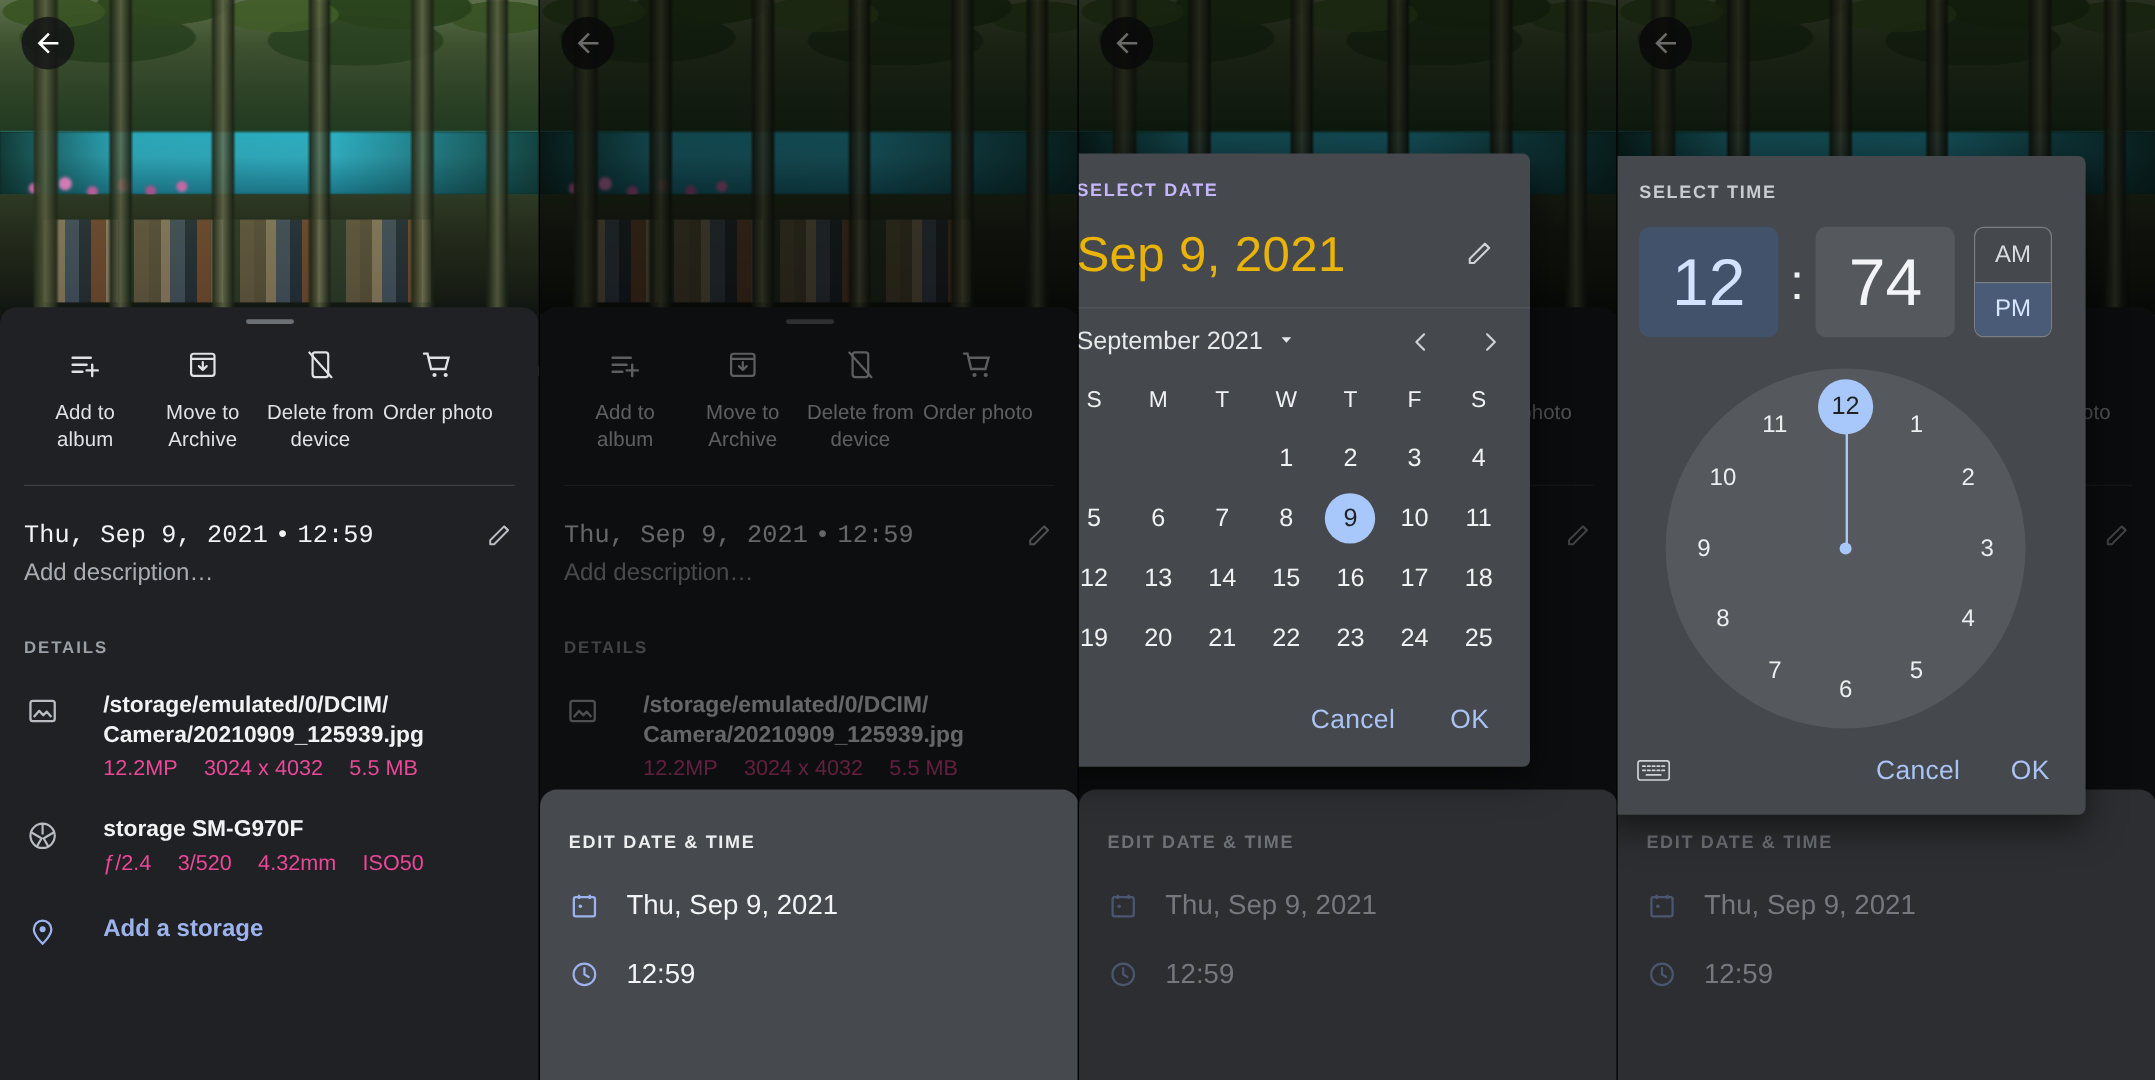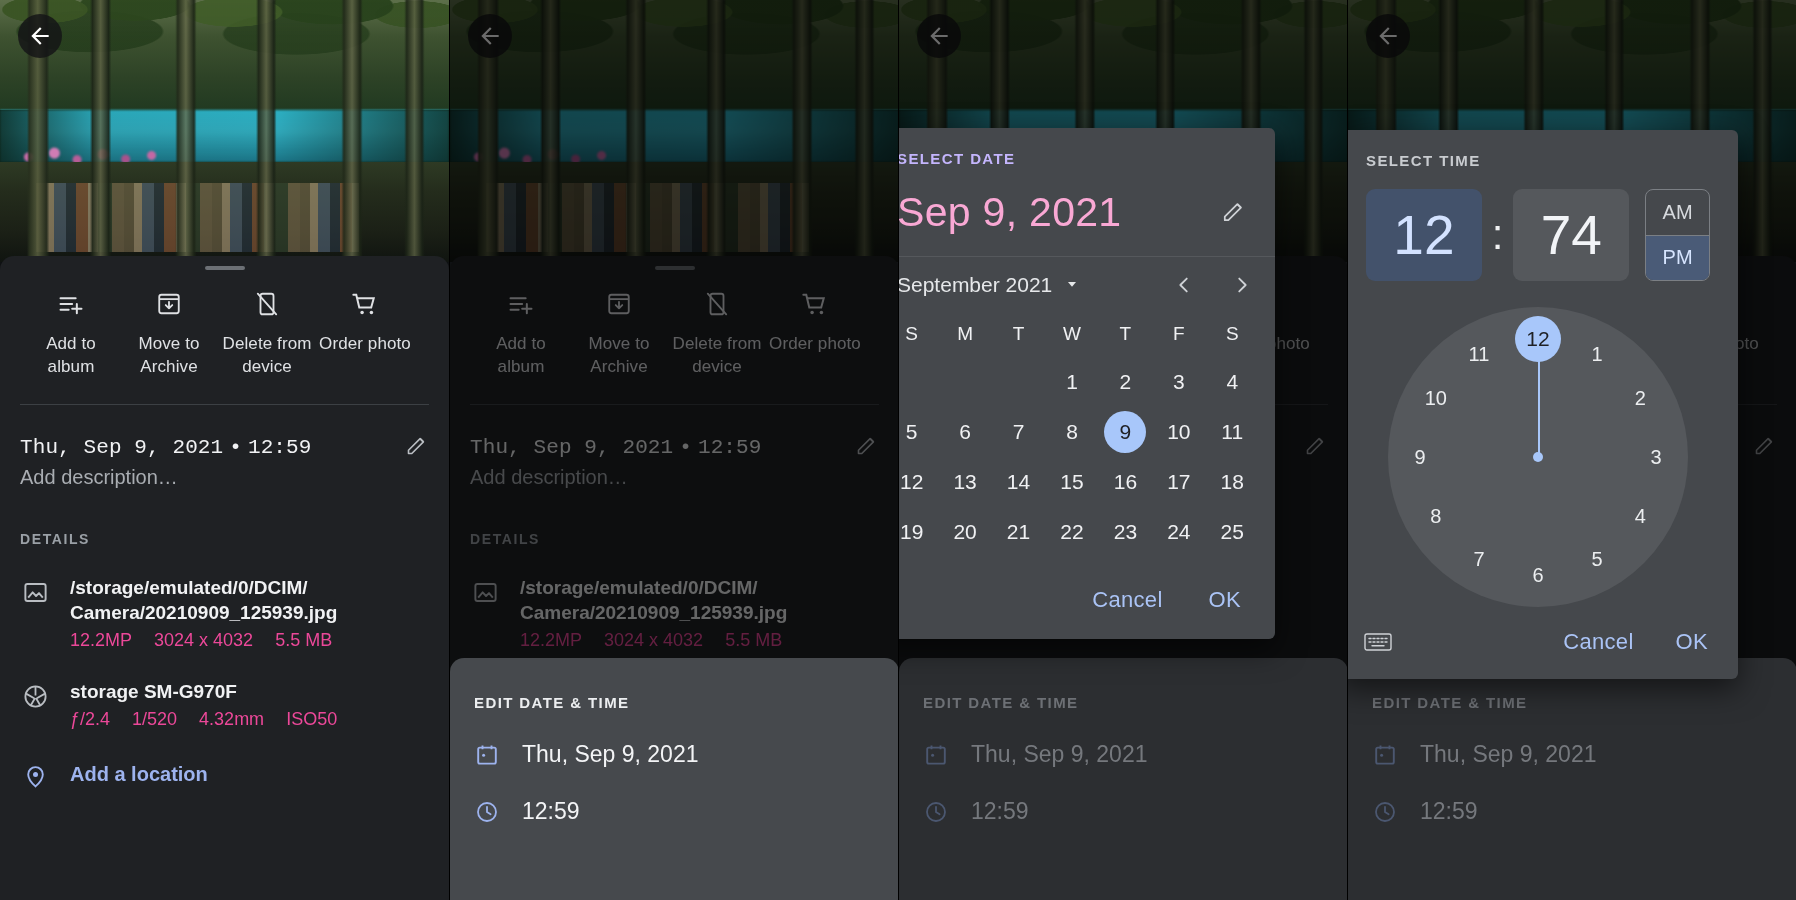--- a/index.html
+++ b/index.html
@@ -132,21 +132,21 @@
   .datetime-text .dot{ padding:0 6px; }
   .pencil{ cursor:pointer; }
   .desc{
     margin-top:4px; color:#a9adb2; font-size:20px;
   }
   .section-label{
     margin-top:42px; color:#9aa0a6; font-size:14px;
     letter-spacing:1.6px; font-weight:700;
   }
   .detail-row{
-    display:flex; align-items:flex-start; gap:20px; margin-top:28px;
+    display:flex; align-items:flex-start; gap:36px; margin-top:28px;
   }
   .detail-row .dico{ width:30px; flex:0 0 30px; padding-top:4px; display:flex; justify-content:center;}
   .detail-main{ color:#f1f2f4; font-size:19px; line-height:25px; font-weight:700; white-space:nowrap;}
   .detail-sub{ color:#ec4899; font-size:18px; margin-top:5px; display:flex; gap:22px; white-space:nowrap;}
   .loc-link{ color:#9db3ee; font-size:20px; font-weight:700; }
   .detail-row.loc{ align-items:center; margin-top:30px; }
 
   
   .dim .sheet, .dim .hero { filter: brightness(.42); }
 
@@ -174,21 +174,21 @@
     border-radius:6px;
     box-shadow: 0 10px 30px rgba(0,0,0,.55);
   }
   .date-dialog{ left:-30px; top:128px; width:406px; }
   .dd-head{ padding:22px 28px 0 28px; }
   .dd-kicker{ color:#c4b5fd; font-size:15px; letter-spacing:1.4px; font-weight:700; }
   .dd-main{
     display:flex; align-items:center; justify-content:space-between;
     margin-top:22px; padding-bottom:20px;
   }
-  .dd-date{ color:#f9a8d4; font-size:41px; font-weight:400; letter-spacing:.3px; }
+  .dd-date{ color:#eab308; font-size:41px; font-weight:400; letter-spacing:.3px; }
   .dd-rule{ height:1px; background:#55585c; }
   .dd-nav{
     display:flex; align-items:center; justify-content:space-between;
     padding: 16px 22px 4px 28px;
   }
   .dd-month{ display:flex; align-items:center; gap:12px; color:#e6e8ea; font-size:21px; cursor:pointer; }
   .dd-arrows{ display:flex; align-items:center; gap:36px; }
   .dd-arrows span{ cursor:pointer; display:flex; }
   .cal{ padding: 10px 16px 0 16px; }
   .cal-row{ display:flex; }
@@ -375,35 +375,35 @@
         <span class="dico">
           <svg width="27" height="27" viewBox="0 0 24 24" fill="none" stroke="#b9bdc2" stroke-width="1.6">
             <circle cx="12" cy="12" r="9"></circle>
               <path d="M12 3v8M20.8 9.2l-7.6 4.4M16.5 20.4l-4.1-7.1M3.2 9.2l7.6 4.4M7.5 20.4l4.1-7.1"></path>
           </svg>
         </span>
         <div>
           <div class="detail-main">storage SM-G970F</div>
           <div class="detail-sub">
             <span>ƒ/2.4</span>
-            <span>1/520</span>
+            <span>3/520</span>
             <span>4.32mm</span>
             <span>ISO50</span>
           </div>
         </div>
       </div>
 
       <div class="detail-row loc">
         <span class="dico">
           <svg width="25" height="25" viewBox="0 0 24 24" fill="none" stroke="#9db3ee" stroke-width="1.8">
             <path d="M12 21.5s7-6.3 7-11.5a7 7 0 10-14 0c0 5.2 7 11.5 7 11.5z"></path>
               <circle cx="12" cy="10" r="2.4" fill="#9db3ee" stroke="none"></circle>
           </svg>
         </span>
-        <div class="loc-link">Add a location</div>
+        <div class="loc-link">Add a storage</div>
       </div>
     </div>
   </div>
 
   <div class="panel dim" id="p2">
     <div class="hero">
       <div class="hero-img">
         <div class="sky"></div>
           <div class="fronds"></div>
           <div class="pool"></div>

